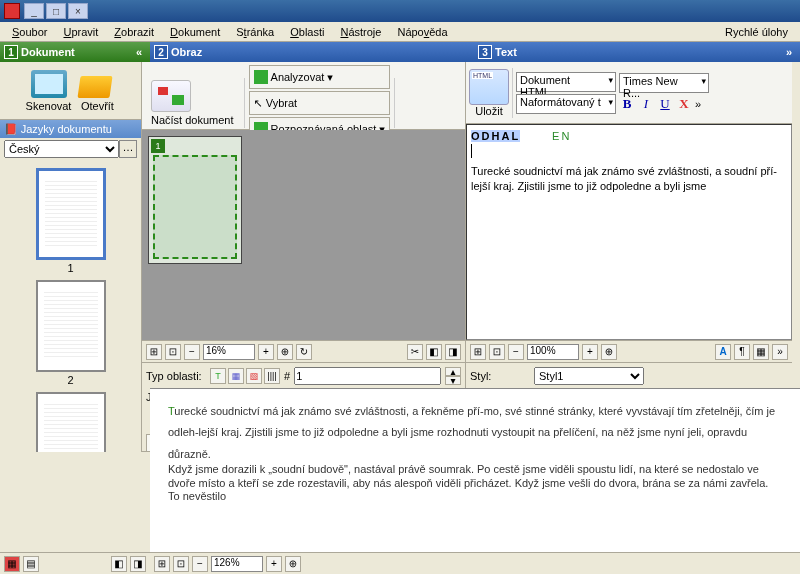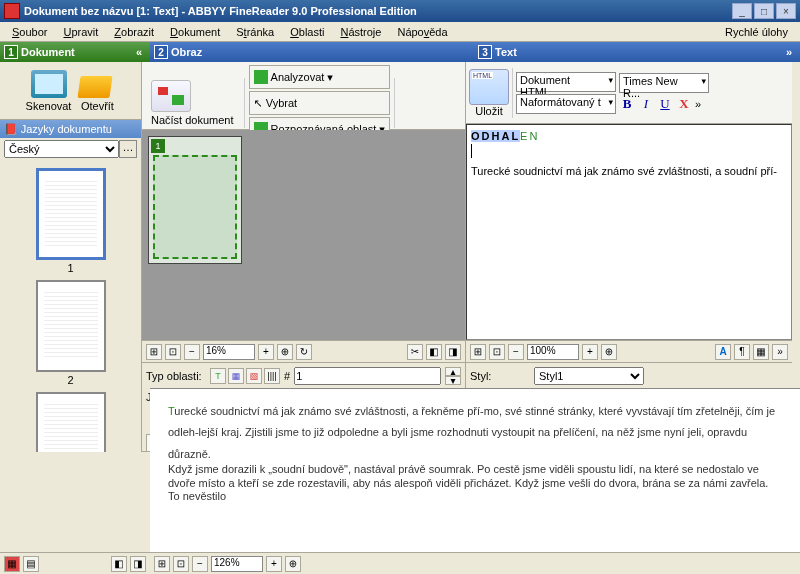--- a/index.html
+++ b/index.html
@@ -76,35 +76,34 @@
 .combo:after { content: '▾'; position: absolute; right: 2px; top: 2px; font-size: 9px; }
 .fmt-col { display: flex; gap: 3px; align-items: center; }
 .fmt-btn { width: 16px; height: 18px; text-align: center; line-height: 18px; font-family: 'Times New Roman', serif; font-size: 13px; }
 .fmt-b { font-weight: bold; color: #00a; }
 .fmt-i { font-style: italic; color: #00a; }
 .fmt-u { text-decoration: underline; color: #00a; }
 .fmt-x { color: #d33; font-weight: bold; }
 .text-area { flex: 1; background: #fff; overflow: auto; padding: 4px; font-family: 'Times New Roman', serif; font-size: 13px; border: 1px inset #888; }
 .text-area .tl { color: #000; line-height: 1.3; }
 .text-area .hi { background: #b8d0ff; letter-spacing: 2px; font-weight: bold; }
-.text-area .gn { color: #2a8a2a; letter-spacing: 2px; }
+.text-area .gn { color: #2a8a2a; letter-spacing: 2px; margin-left: 32px; }
 .text-area .cur { display: inline-block; width: 1px; height: 14px; background: #000; vertical-align: middle; }
 .bottom-preview { position: absolute; left: 150px; right: 0; bottom: 0; height: 186px; background: #fff; border-top: 1px solid #888; overflow: auto; }
 .preview-txt { padding: 10px 18px; font-family: 'Times New Roman', serif; font-size: 17px; line-height: 1.25; color: #333; }
 .preview-txt .first { color: #2a8a1a; }
 .bottom-zoom { position: absolute; left: 0; right: 0; bottom: 0; height: 22px; background: #ece9d8; border-top: 1px solid #aca899; display: flex; align-items: center; padding: 2px 4px; gap: 3px; }
 .bottom-zoom.left { width: 150px; }
 .bottom-zoom.right { left: 150px; }
 </style>
 </head>
 <body>
 
 <div class="titlebar">
   <div class="app-icon"></div>
-  <div class="title">Dokument bez názvu [1: Text] - ABBYY FineReader 9.0 Professional Edition</div>
   <div class="winbtns">
     <div class="winbtn">_</div>
     <div class="winbtn">□</div>
     <div class="winbtn">×</div>
   </div>
 </div>
 
 <div class="menubar">
   <span><u>S</u>oubor</span>
   <span><u>U</u>pravit</span>
@@ -282,20 +281,21 @@
           <span class="fmt-btn fmt-x">X</span>
           <span>»</span>
         </div>
       </div>
     </div>
     <div class="text-area">
       <div class="tl"><span class="hi">ODHAL</span><span class="gn">EN</span></div>
       <div class="tl"><span class="cur"></span></div>
       <div style="height:6px"></div>
       <div class="tl">Turecké soudnictví má jak známo své zvláštnosti, a soudní pří-</div>
+      <div class="tl">lejší kraj. Zjistili jsme to již odpoledne a byli jsme</div>
     </div>
     <div class="zoom-bar">
       <div class="zb-btn">⊞</div>
       <div class="zb-btn">⊡</div>
       <div class="zb-btn">−</div>
       <div class="zb-sel">100%</div>
       <div class="zb-btn">+</div>
       <div class="zb-btn">⊕</div>
       <div style="flex:1"></div>
       <div class="zb-btn" style="color:#06c;font-weight:bold">A</div>

